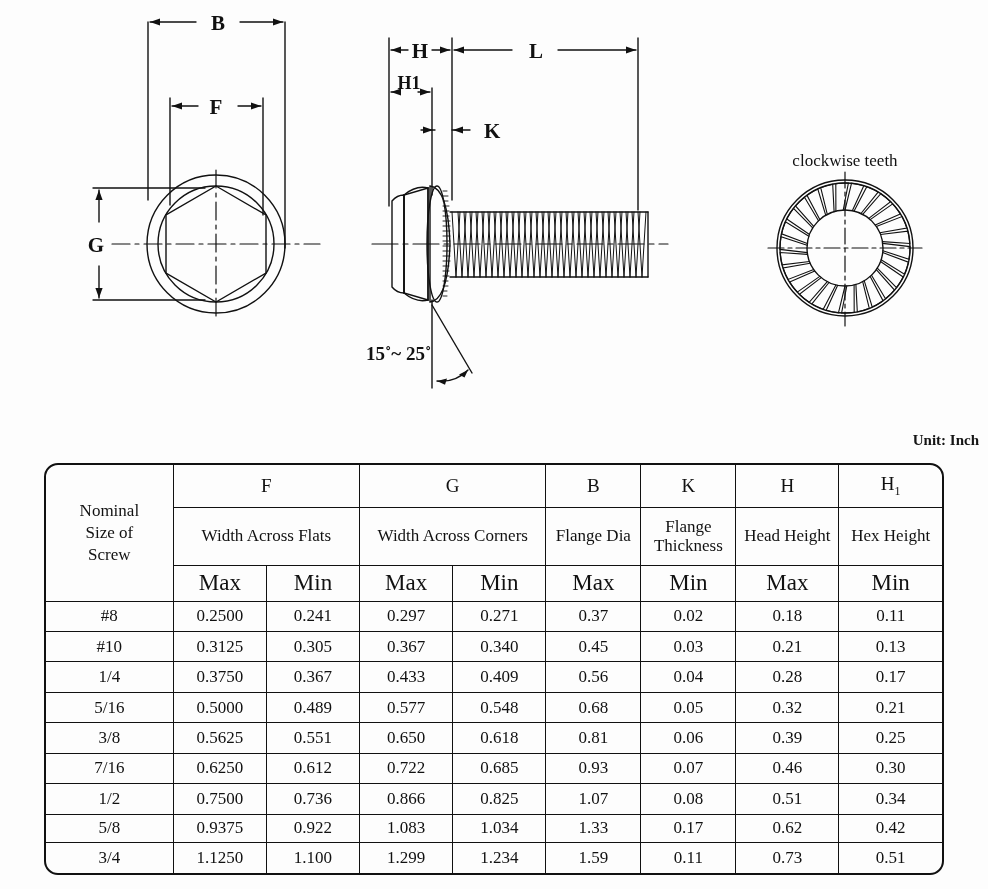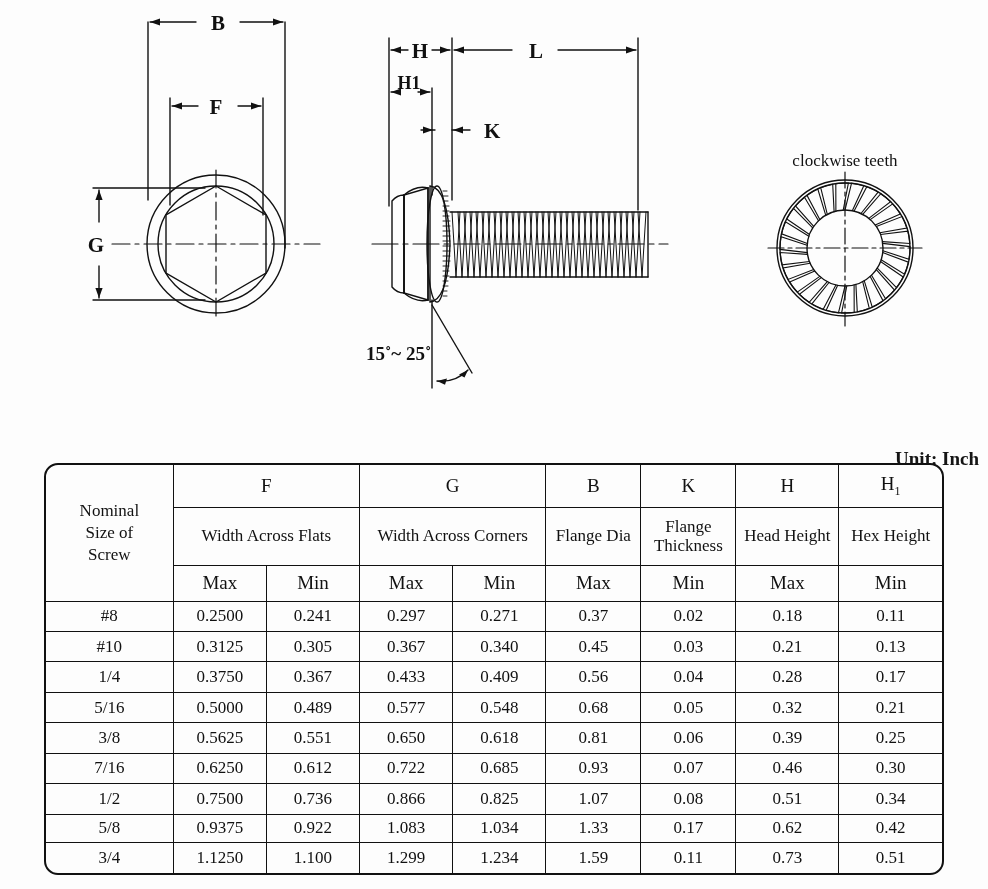--- a/index.html
+++ b/index.html
@@ -37,23 +37,23 @@
     font-family:"Liberation Sans", sans-serif;
     font-size:26px;
     color:#c9c9c9;
     letter-spacing:.2px;
     white-space:nowrap;
     user-select:none;
   }
 
   
   #unitnote{
-    position:absolute;right:9px;top:448px;
-    font-family:"Liberation Serif", serif;
-    font-size:19px;font-weight:bold;color:#151515;
+    position:absolute;right:9px;top:432px;
+    font-family:"Liberation Serif", serif;
+    font-size:15px;font-weight:bold;color:#151515;
     white-space:nowrap;
     margin-left:9px;
   }
 
   
   #tablewrap{
     position:absolute;left:44px;top:463px;
     width:900px;height:412px;
     border:2px solid #111;
     border-radius:14px;
@@ -79,21 +79,21 @@
   table.spec tr th:first-child,
   table.spec tr td:first-child{border-left:none;}
   table.spec tr th:last-child,
   table.spec tr td:last-child{border-right:none;}
   table.spec tr:first-child th{border-top:none;}
   table.spec tbody tr:last-child td{border-bottom:none;}
 
   .hsym{font-size:19px;}
   .hsym sub{font-size:12px;}
   .hname{font-size:17px;line-height:1.12;}
-  .hminmax{font-size:19px;font-family:Liberation Serif, serif;}
+  .hminmax{font-size:23px;font-family:Liberation Serif, serif;}
   .nominal{font-size:17px;line-height:1.3;}
   td.datacell{font-size:17px;}
   td.sizecell{font-size:17px;}
 
   .r-head1{height:42px;}
   .r-head2{height:58px;margin-left:15px;}
   .r-head3{height:36px;}
 </style>
 </head>
 <body>

